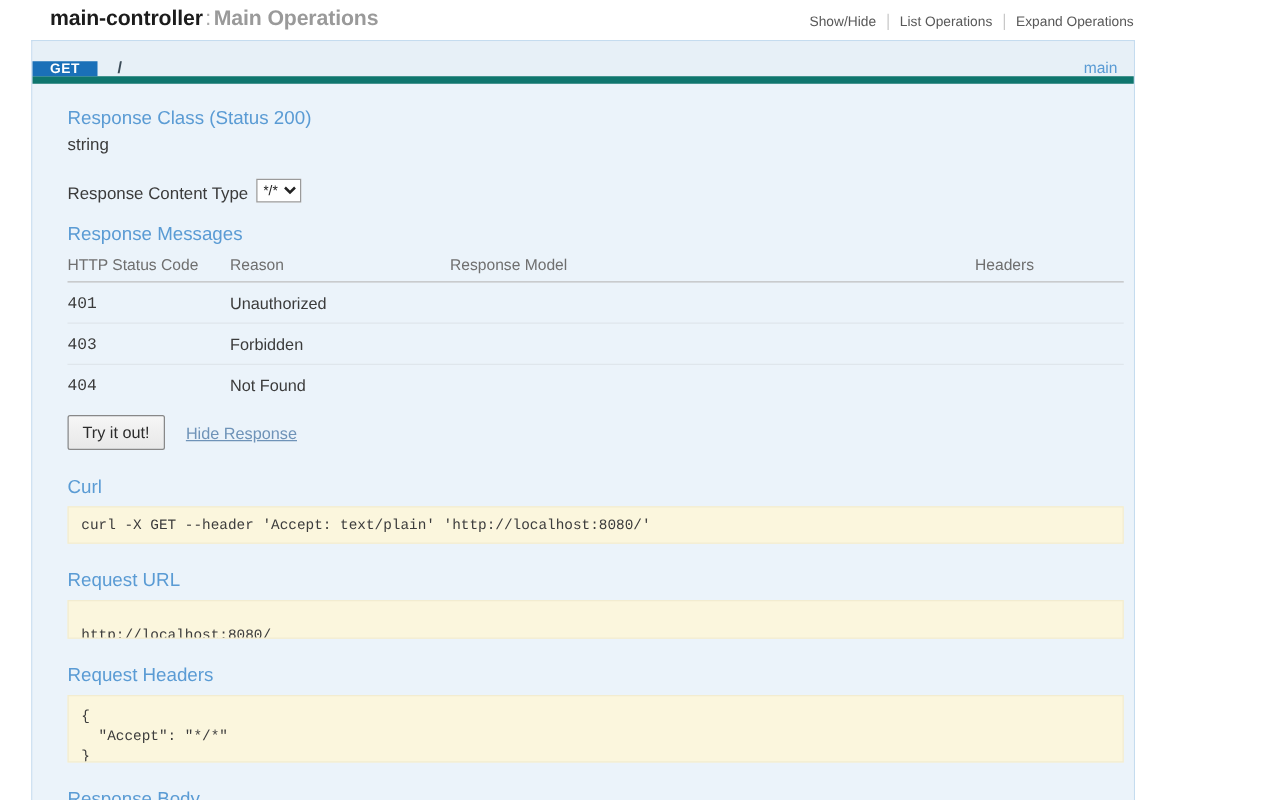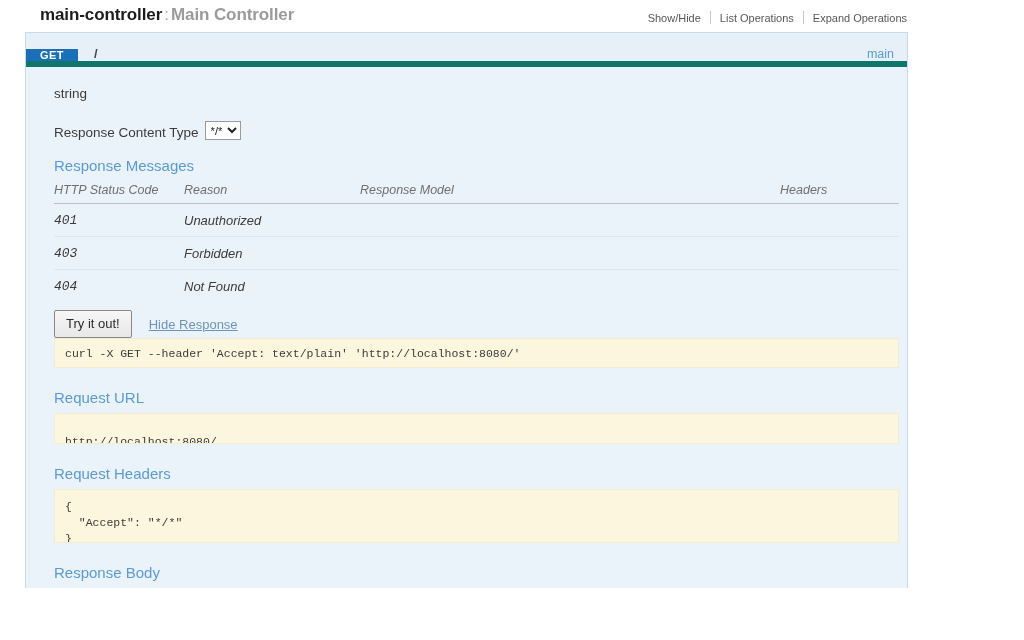--- a/index.html
+++ b/index.html
@@ -166,21 +166,20 @@
     background: #ffffff;
     color: #222;
     border-radius: 0;
   }
 
   
   table.response-messages {
     width: 845px;
     border-collapse: collapse;
     margin: 0 0 0 0;
-    font-style: italic;
   }
   table.response-messages th {
     text-align: left;
     font-weight: normal;
     font-size: 12.5px;
     color: #6f6f6f;
     padding: 3px 0 6px 0;
     border-bottom: 1px solid #bfbfbf;
   }
   table.response-messages td {
@@ -251,21 +250,21 @@
   pre.url-block    { height: 30px; padding-top: 20px; }
   pre.headers-block{ height: 54px; }
 </style>
 </head>
 <body>
 
 <div class="page">
 
   <div class="resource-head">
     <div class="resource-title">
-      <span class="res-name">main-controller</span><span class="res-sep">:</span><span class="res-desc">Main Controller</span>
+      <span class="res-name">main-controller</span><span class="res-sep">:</span><span class="res-desc">Main Operations</span>
     </div>
 
     <div class="resource-options">
       <a href="#">Show/Hide</a>
       <span class="divider"></span>
       <a href="#">List Operations</a>
       <span class="divider"></span>
       <a href="#">Expand Operations</a>
     </div>
   </div>
@@ -275,20 +274,21 @@
     <div class="op-heading">
       <div class="http-method">GET</div>
       <div class="op-path">/</div>
       <div class="op-link-wrap">
         <a class="op-link" href="#">main</a>
       </div>
     </div>
 
     <div class="op-content">
 
+      <h4 class="section-title tight">Response Class (Status 200)</h4>
       <p class="model-text">string</p>
 
       <div class="content-type-row">
         <span class="content-type-label">Response Content Type</span>
         <select class="content-type-select">
           <option>*/*</option>
         </select>
       </div>
 
       <h4 class="section-title">Response Messages</h4>
@@ -328,20 +328,21 @@
             <td></td>
           </tr>
         </tbody>
       </table>
 
       <div class="submit-row">
         <button class="try-it">Try it out!</button>
         <a class="hide-response" href="#">Hide Response</a>
       </div>
 
+      <h4 class="block-title">Curl</h4>
       <pre class="code-block curl-block">curl -X GET --header 'Accept: text/plain' 'http://localhost:8080/'</pre>
 
       <h4 class="block-title">Request URL</h4>
       <pre class="code-block url-block">http://localhost:8080/</pre>
 
       <h4 class="block-title">Request Headers</h4>
       <pre class="code-block headers-block">{
   "Accept": "*/*"
 }</pre>
 

